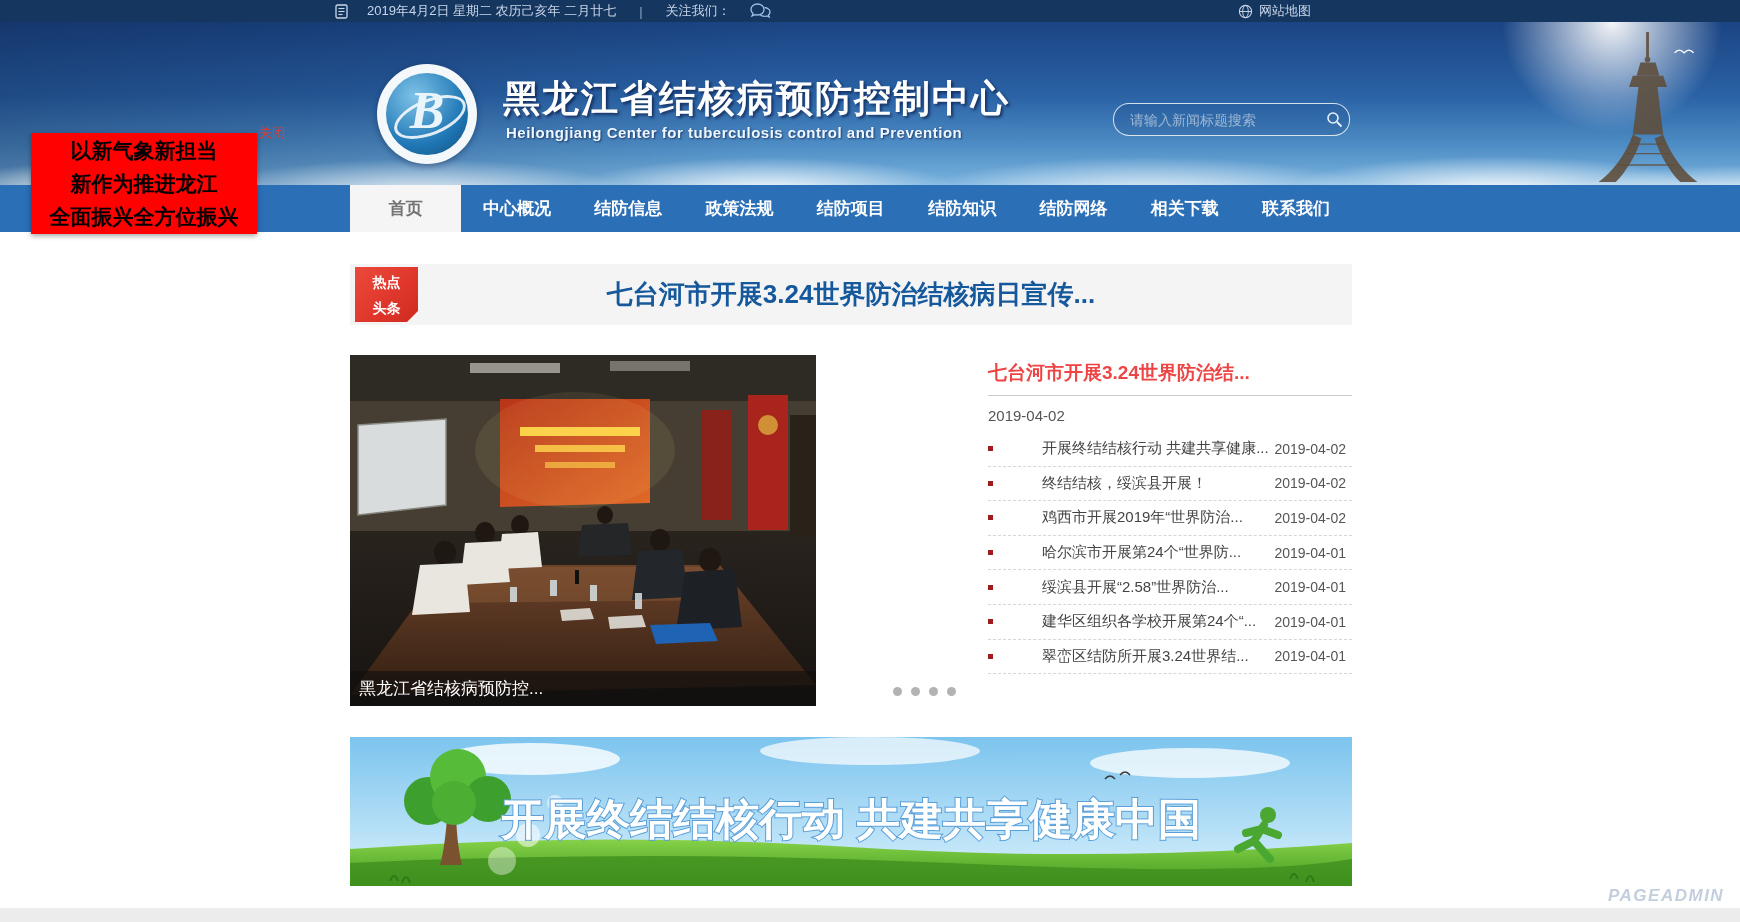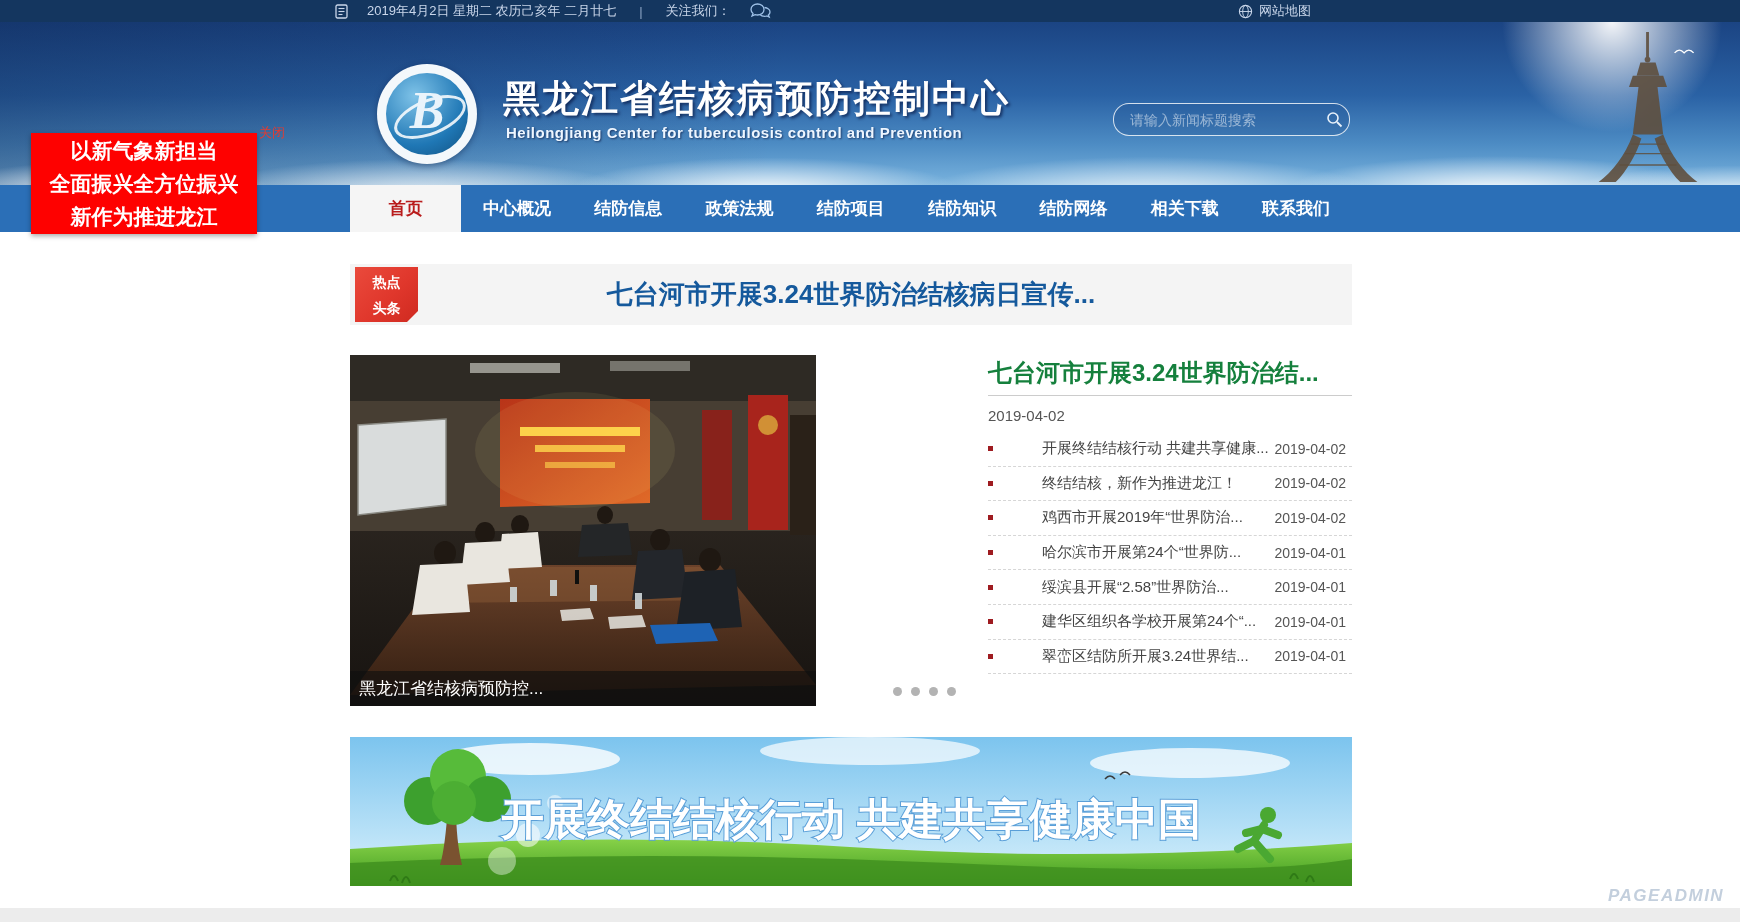--- a/index.html
+++ b/index.html
@@ -44,45 +44,45 @@
     border-radius:16px;background:rgba(25,70,130,.22);display:flex;align-items:center;}
   .search input{flex:1;border:none;outline:none;background:transparent;color:#fff;font-size:14px;
     padding:0 8px 0 16px;font-family:inherit;}
   .search input::placeholder{color:rgba(255,255,255,.5);}
   .search-btn{width:32px;height:31px;border:none;background:transparent;cursor:pointer;display:flex;align-items:center;justify-content:center;}
   .tower{position:absolute;left:1588px;top:10px;}
   
   .navbar{position:absolute;top:185px;left:0;width:1740px;height:47px;background:#2b6fb7;}
   .nav-inner{position:absolute;left:350px;top:0;width:1002px;height:47px;display:flex;}
   .nav-item{width:111.3px;text-align:center;line-height:47px;color:#ffffff;font-size:17px;font-weight:bold;cursor:pointer;}
-  .nav-item.active{background:#f5f5f5;color:#b91c1c;}
+  .nav-item.active{background:#f5f5f5;color:#737373;}
   
   .notice{position:absolute;left:31px;top:133px;width:226px;height:101px;background:#fe0100;z-index:20;
     display:flex;flex-direction:column;justify-content:center;box-shadow:0 2px 5px rgba(0,0,0,.35);}
-  .notice div{color:#ffffff;font-size:21px;font-weight:bold;line-height:33px;text-align:center;white-space:nowrap;}
+  .notice div{color:#000000;font-size:21px;font-weight:bold;line-height:33px;text-align:center;white-space:nowrap;}
   .notice-close{position:absolute;left:259px;top:124px;color:#e83a2e;font-size:13px;z-index:21;cursor:pointer;}
   
   .hotbar{position:absolute;left:350px;top:264px;width:1002px;height:61px;background:#f4f4f4;}
   .hot-badge{position:absolute;left:5px;top:3px;width:63px;height:55px;
     background:linear-gradient(135deg,#ea4a3c 0%,#e0372c 55%,#cf2a20 100%);color:#fff;
     font-size:14px;font-weight:bold;text-align:center;line-height:26px;padding-top:2px;box-sizing:border-box;}
   .hot-badge::after{content:"";position:absolute;right:0;bottom:0;width:0;height:0;
     border-bottom:11px solid #f4f4f4;border-left:11px solid transparent;}
   .hot-headline{position:absolute;left:0;top:0;width:1002px;text-align:center;line-height:61px;
     font-size:26px;font-weight:bold;color:#15599c;cursor:pointer;white-space:nowrap;}
   
   .carousel{position:absolute;left:350px;top:355px;width:556px;height:351px;cursor:pointer;}
   .carousel svg{display:block;}
   .caption{position:absolute;left:0;bottom:0;width:466px;height:35px;background:rgba(15,15,15,.62);
     color:#fff;font-size:17px;line-height:35px;padding-left:9px;box-sizing:border-box;white-space:nowrap;overflow:hidden;}
   .dots{position:absolute;left:893px;top:687px;display:flex;gap:9px;}
   .dot{width:9px;height:9px;border-radius:50%;background:#b3b3b3;cursor:pointer;}
   
   .news{position:absolute;left:988px;top:360px;width:364px;}
-  .news-title{color:#15803d;font-size:24px;font-weight:bold;line-height:26px;cursor:pointer;white-space:nowrap;}
+  .news-title{color:#ef4444;font-size:19px;font-weight:bold;line-height:26px;cursor:pointer;white-space:nowrap;}
   .news-divider{border-bottom:1px solid #cccccc;margin-top:9px;}
   .news-date{color:#555555;font-size:15px;margin-top:11px;}
   .news-list{margin-top:8px;}
   .news-item{height:33.6px;display:flex;align-items:center;border-bottom:1px dashed #d6d6d6;cursor:pointer;}
   .news-bullet{width:5px;height:5px;background:#9e1b20;margin-right:9px;flex:0 0 auto;}
   .news-item-title{flex:1;color:#444444;font-size:15px;white-space:nowrap;overflow:hidden;margin-left:40px;}
   .news-item-date{color:#555555;font-size:14px;padding-right:6px;}
   
   .banner{position:absolute;left:350px;top:737px;width:1002px;height:149px;cursor:pointer;}
   
@@ -170,22 +170,22 @@
     <div class="nav-item"><span>结防知识</span></div>
     <div class="nav-item"><span>结防网络</span></div>
     <div class="nav-item"><span>相关下载</span></div>
     <div class="nav-item"><span>联系我们</span></div>
   </div>
 </div>
 
 <div class="notice-close">关闭</div>
 <div class="notice">
   <div>以新气象新担当</div>
+  <div>新作为推进龙江</div>
   <div>全面振兴全方位振兴</div>
-  <div>新作为推进龙江</div>
 </div>
 
 <div class="hotbar">
   <div class="hot-headline">七台河市开展3.24世界防治结核病日宣传...</div>
   <div class="hot-badge">
     <div>热点</div>
     <div>头条</div>
   </div>
 </div>
 
@@ -258,21 +258,21 @@
   <div class="news-divider"></div>
   <div class="news-date">2019-04-02</div>
   <div class="news-list">
     <div class="news-item">
       <span class="news-bullet"></span>
       <span class="news-item-title">开展终结结核行动 共建共享健康...</span>
       <span class="news-item-date">2019-04-02</span>
     </div>
     <div class="news-item">
       <span class="news-bullet"></span>
-      <span class="news-item-title">终结结核，新作为推进龙江！</span>
+      <span class="news-item-title">终结结核，绥滨县开展！</span>
       <span class="news-item-date">2019-04-02</span>
     </div>
     <div class="news-item">
       <span class="news-bullet"></span>
       <span class="news-item-title">鸡西市开展2019年“世界防治...</span>
       <span class="news-item-date">2019-04-02</span>
     </div>
     <div class="news-item">
       <span class="news-bullet"></span>
       <span class="news-item-title">哈尔滨市开展第24个“世界防...</span>

